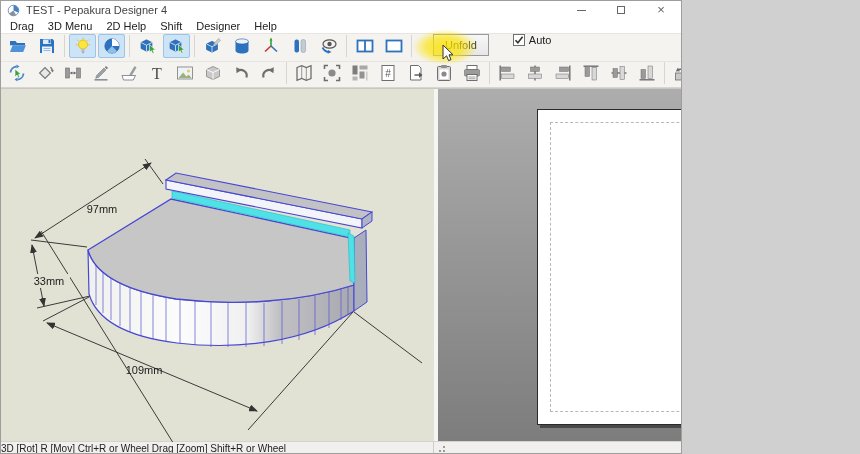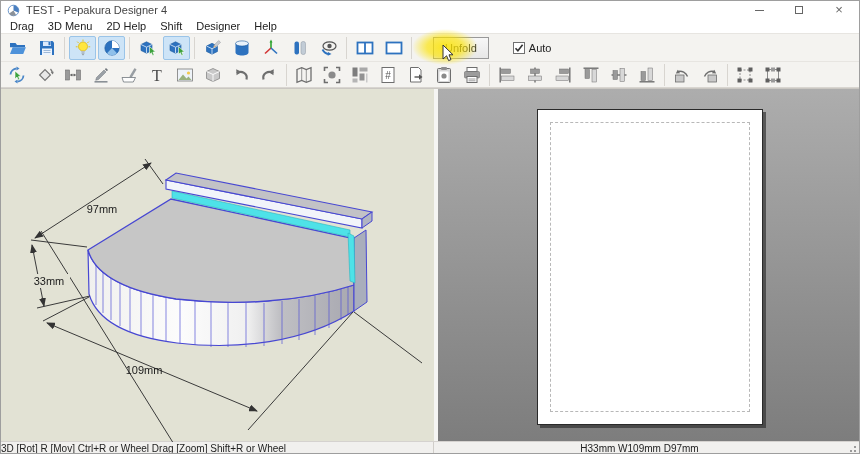--- a/index.html
+++ b/index.html
@@ -1,35 +1,35 @@
 <!DOCTYPE html>
 <html><head>
 <meta charset="utf-8">
 <style>
   * { box-sizing: border-box; margin: 0; padding: 0; }
   body { font-family: "Liberation Sans", sans-serif; background:#d0d0d0; }
-  .window { width:860px; height:454px; position:relative; background:#fdba74;
+  .window { width:682px; height:454px; position:relative; background:#fdba74;
             border:1px solid #9e9e9e; overflow:hidden; }
 
   
   .titlebar { height:18px; display:flex; align-items:center; background:#fff; padding-left:6px; }
   .app-icon { width:13px; height:13px; margin-right:6px; display:inline-flex; }
   .title-text { font-size:11px; color:#444; line-height:18px; }
   .win-controls { margin-left:auto; display:flex; height:18px; }
   .win-btn { width:40px; display:flex; align-items:center; justify-content:center; color:#666; }
   .ic-min { width:9px; height:1px; background:#666; }
   .ic-max { width:8px; height:8px; border:1px solid #666; }
   .ic-close { font-size:13px; line-height:10px; color:#666; }
 
   
   .menubar { height:14px; display:flex; align-items:center; background:#fff; font-size:11px; color:#222; padding-left:2px; }
   .menu-item { padding:0 7px; line-height:14px; }
 
   
-  .toolbar { display:flex; align-items:center; background:#f4f3f0; border-top:1px solid #e7e5e1; padding-left:2px;gap:12px; }
+  .toolbar { display:flex; align-items:flex-start; background:#f4f3f0; border-top:1px solid #e7e5e1; padding-left:2px;gap:12px; }
   .toolbar1 { height:28px; }
   .toolbar2 { height:27px; border-bottom:1px solid #d8d5d0; }
   .tbtn { width:27px; height:24px; margin:0 1px; display:flex; align-items:center; justify-content:center;
           border:1px solid transparent; border-radius:2px; }
   .toolbar2 .tbtn { width:26px; height:22px; }
   .tbtn.active { background:#cde4f7; border-color:#9ac4e8; }
   .ticon { display:inline-flex; width:18px; height:18px; }
   .ticon svg { width:18px; height:18px; }
   .tsep { width:1px; height:22px; background:#d8d5d0; margin:0 3px; }
   .unfold { height:22px; padding:0 11px; margin-left:6px; font-size:11px; color:#333;
@@ -593,21 +593,20 @@
 
     <div class="panel-2d">
       <div class="paper">
         <div class="paper-margin"></div>
       </div>
     </div>
   </div>
 
   <div class="statusbar">
     <div class="status-left">3D [Rot] R [Mov] Ctrl+R or Wheel Drag [Zoom] Shift+R or Wheel</div>
-    <div class="status-right">H33mm W109mm D97mm</div>
     <div class="grip">
       <i style="right:3px;bottom:3px;"></i>
         <i style="right:3px;bottom:7px;"></i>
         <i style="right:7px;bottom:3px;"></i>
     </div>
   </div>
 
 </div>
 
 </body></html>

